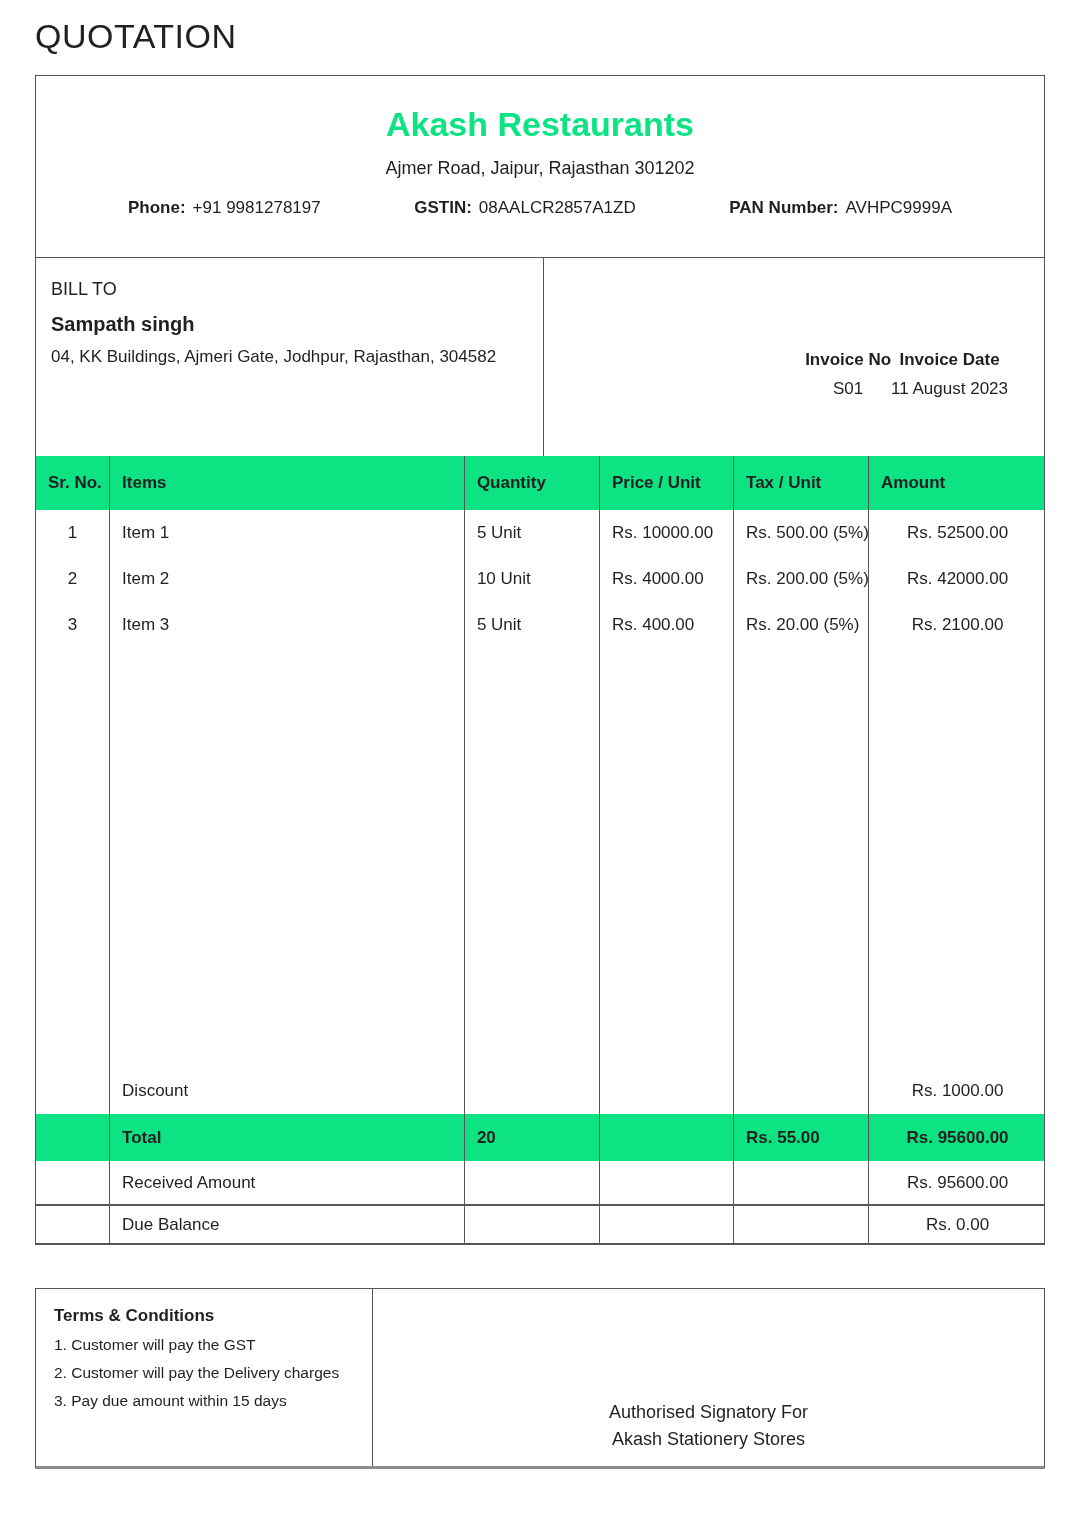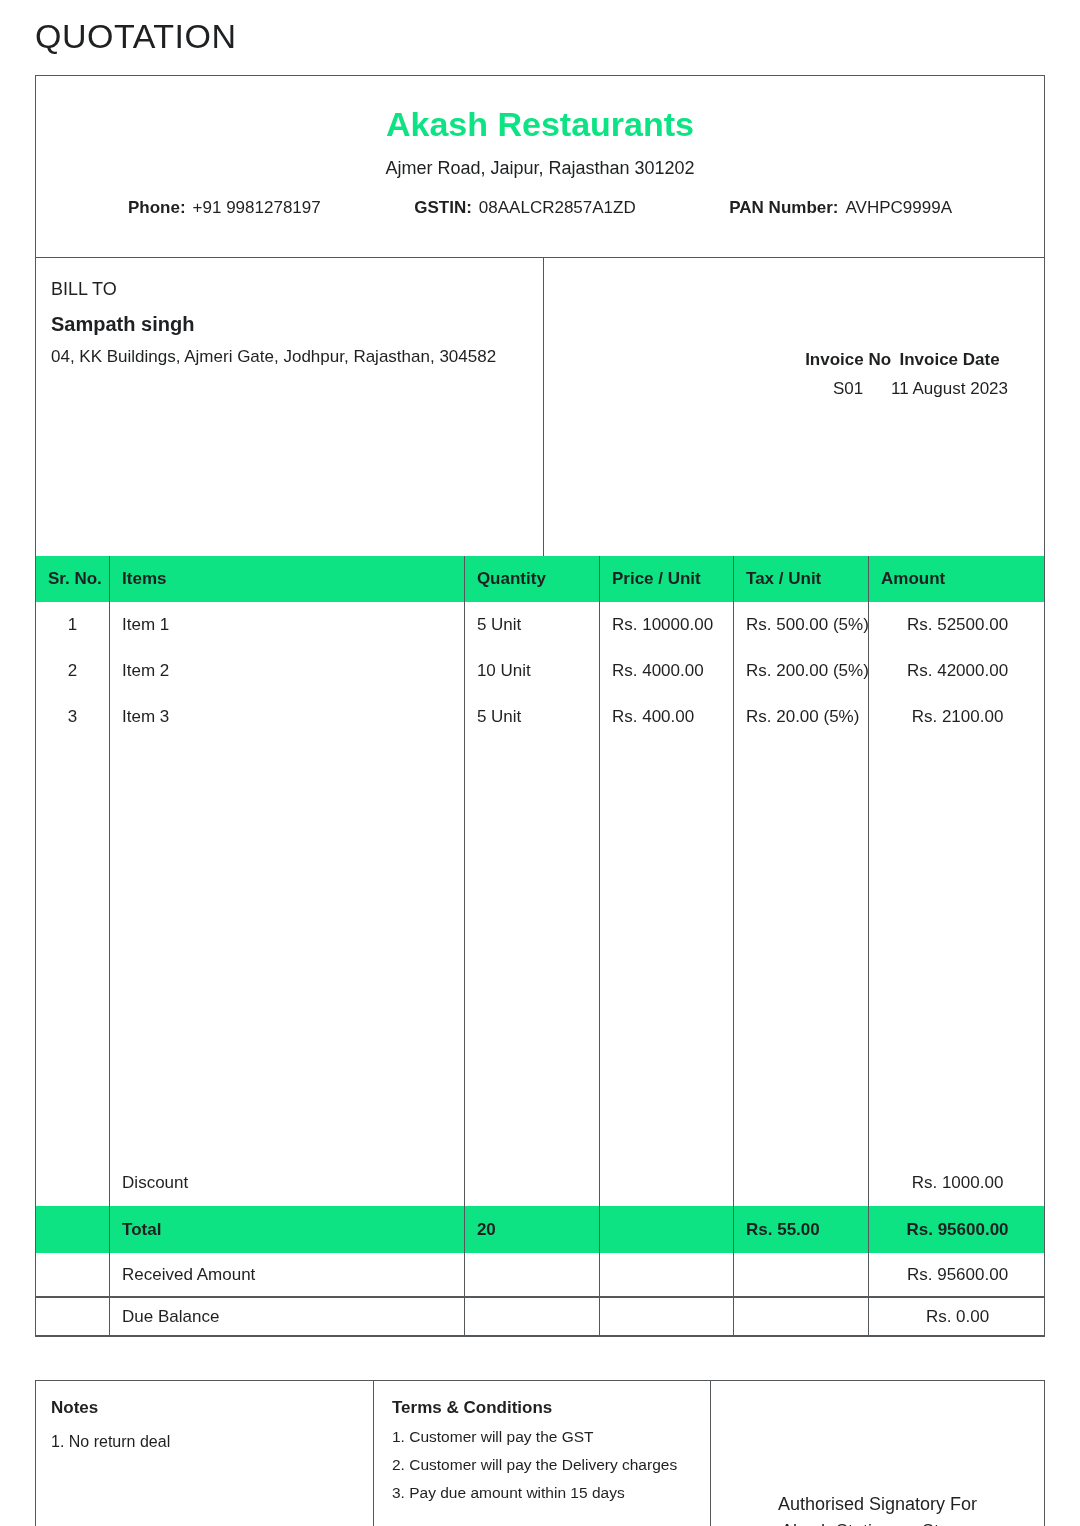--- a/index.html
+++ b/index.html
@@ -26,39 +26,39 @@
   .header-sec{height:181px;text-align:center;padding-top:29px;}
   .brand{font-size:34px;line-height:38px;font-weight:bold;color:var(--accent);}
   .company-addr{font-size:18px;margin-top:15px;}
   .info-row{
     display:flex;justify-content:space-between;align-items:baseline;
     padding:0 92px;margin-top:19px;font-size:17px;
   }
   .info-item .lbl{font-weight:bold;}
   .info-item .val{margin-left:7px;}
   
-  .party-sec{display:flex;height:299px;border-top:1px solid var(--border);}
+  .party-sec{display:flex;height:199px;border-top:1px solid var(--border);}
   .bill-to{width:508px;border-right:1px solid var(--border);padding:21px 14px 0 15px;text-align:left;}
   .bill-heading{font-size:18px;font-weight:400;}
   .bill-name{font-size:20px;font-weight:bold;margin-top:13px;}
   .bill-addr{font-size:17px;margin-top:11px;}
   .bill-phone{font-size:17px;margin-top:9px;}
   .bill-phone .val{margin-left:7px;}
   .invoice-meta{flex:1;display:flex;justify-content:flex-end;padding:92px 36px 0 40px;}
   .meta-group{text-align:center;font-size:17px;}
   .meta-label{font-weight:bold;}
   .meta-value{margin-top:9px;}
   
   .items-table{width:100%;border-collapse:collapse;table-layout:fixed;font-size:17px;}
   .items-table th,.items-table td{
     border-left:1px solid var(--border);padding:0 12px;
     overflow:hidden;white-space:nowrap;vertical-align:middle;
   }
   .items-table th:first-child,.items-table td:first-child{border-left:none;}
-  .head-row th{background:var(--accent);height:46px;font-weight:bold;text-align:left;}
+  .head-row th{background:var(--accent);height:54px;font-weight:bold;text-align:left;}
   .c-sr{text-align:center;}
   .c-amt{text-align:center;padding-right:10px !important;}
   .item-row td{height:46px;}
   .filler-row td{height:420px;}
   .discount-row td{height:46px;}
   .total-row td{background:var(--accent);height:47px;font-weight:bold;}
   .received-row td{height:44px;}
   .due-row td{height:38px;border-top:2px solid var(--border);font-weight:normal;margin-top:7px;}
   .lbl-cell{}
   
@@ -202,24 +202,20 @@
           <td></td>
             <td></td>
             <td></td>
           <td class="c-amt">Rs. 0.00</td>
         </tr>
       </tbody>
     </table>
   </div>
 
   <div class="notes-box">
-    <div class="notes-col">
-      <div class="sec-heading">Notes</div>
-      <div class="note-item">1. No return deal</div>
-    </div>
     <div class="terms-col">
       <div class="sec-heading">Terms &amp; Conditions</div>
       <div class="term-item">1. Customer will pay the GST</div>
       <div class="term-item">2. Customer will pay the Delivery charges</div>
       <div class="term-item">3. Pay due amount within 15 days</div>
     </div>
     <div class="sign-col">
       <div>Authorised Signatory For</div>
       <div>Akash Stationery Stores</div>
     </div>

